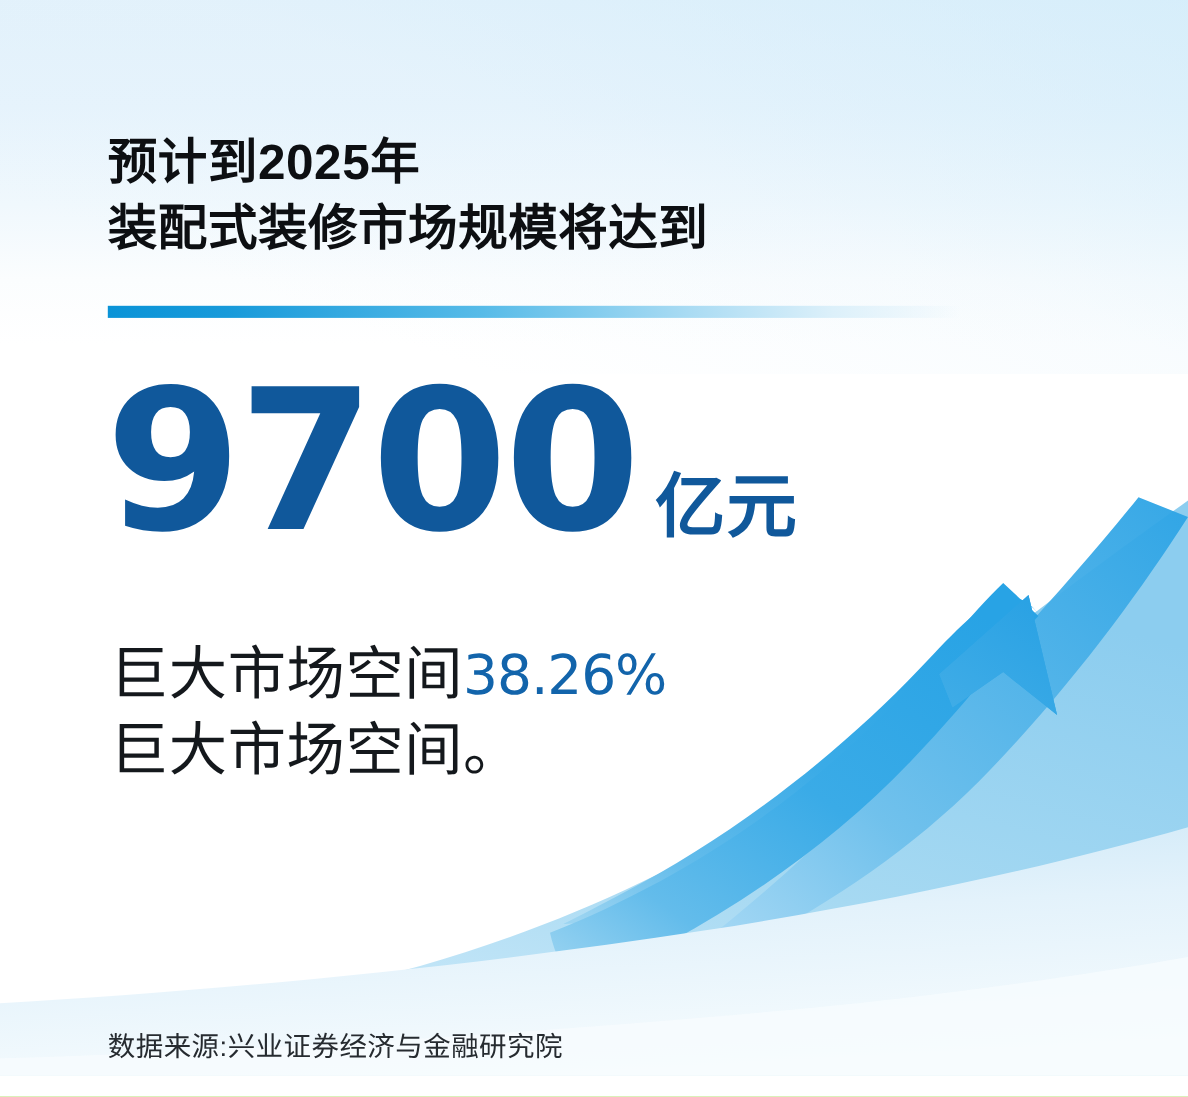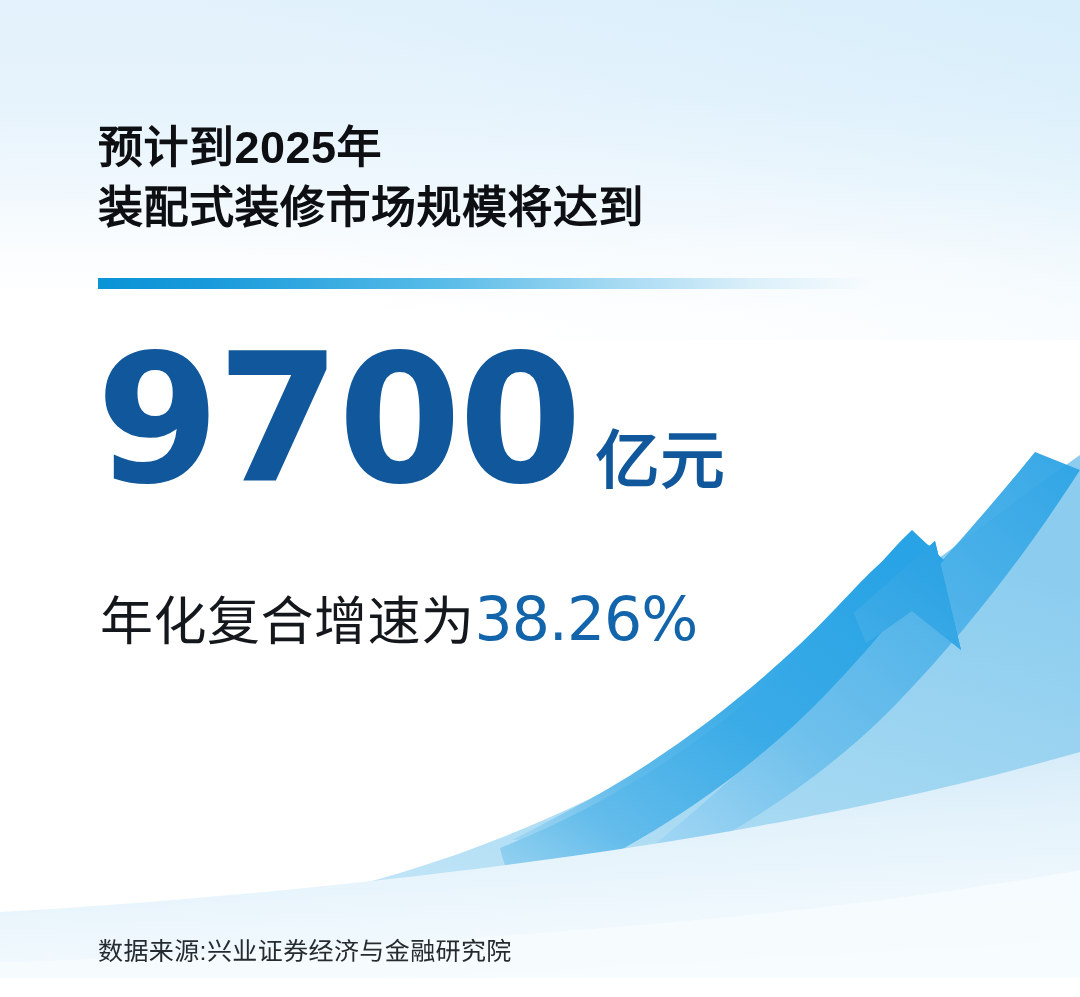--- a/index.html
+++ b/index.html
@@ -83,21 +83,21 @@
     width:720px;
     font-size:53px;
     line-height:1.30;
     color:#14181c;
     letter-spacing:.5px;
   }
   .subcopy .line{white-space:nowrap;}
   .pct{
     color:#1264ab;
     font-family:"DejaVu Sans","Liberation Sans",sans-serif;
-    font-size:60px;
+    font-size:50px;
     font-weight:500;
     letter-spacing:-1px;
   }
 
   
   .source{
     position:absolute;left:98px;top:931px;
     font-size:25px;
     color:#262b30;
     letter-spacing:.4px;
@@ -211,18 +211,19 @@
 装配式装修市场规模将达到</div>
 
   <div class="rule"></div>
 
   <div class="figure-row">
     <span class="big-number">9700</span>
     <span class="unit">亿元</span>
   </div>
 
   <div class="subcopy">
-    <div class="line"><span>年化复合增速为</span><span class="pct">38.26%</span></div>
+    <div class="line"><span>巨大市场空间</span><span class="pct">38.26%</span></div>
+    <div class="line">巨大市场空间。</div>
   </div>
 
   <div class="source">数据来源:兴业证券经济与金融研究院</div>
 
 </div>
 
 </body></html>

